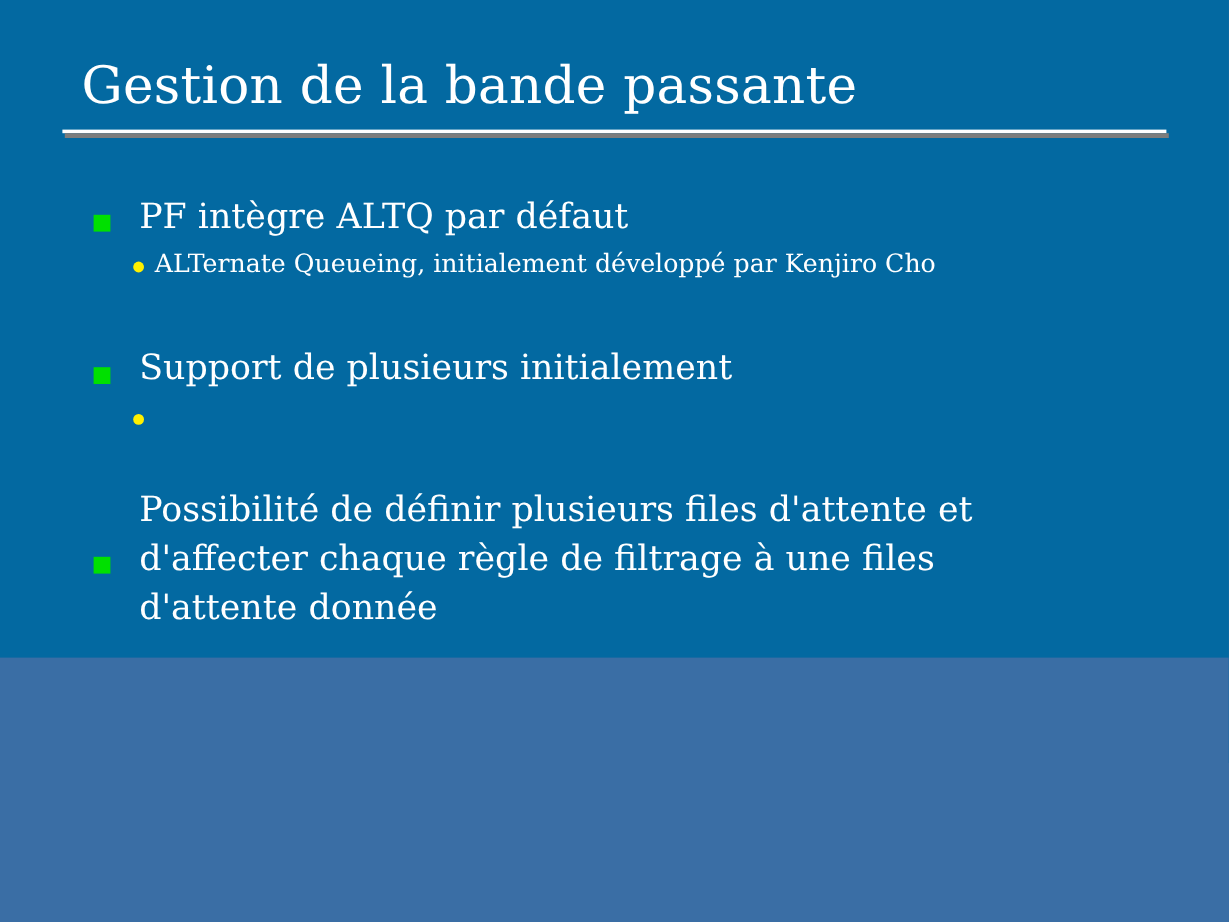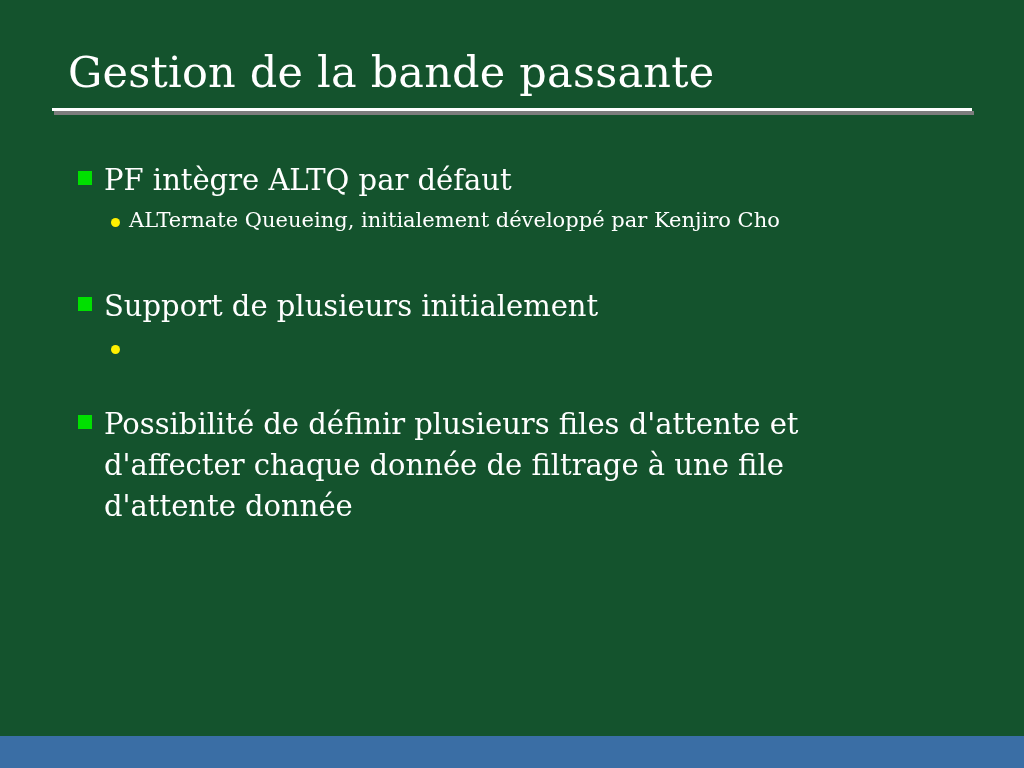--- a/index.html
+++ b/index.html
@@ -10,22 +10,22 @@
     width: 1024px;
     height: 768px;
     overflow: hidden;
     background: #3a6ea5;
     font-family: "DejaVu Serif", "Liberation Serif", serif;
   }
 
   .slide {
     position: relative;
     width: 1024px;
-    height: 736px;
-    background: #14532d;
+    height: 548px;
+    background: #0369a1;
     box-sizing: border-box;
   }
 
   
   .title-block {
     position: absolute;
     left: 52px;
     top: 48px;
     width: 922px;
   }
@@ -69,22 +69,23 @@
     position: relative;
   }
   .group.g1 { margin-top: 0px; }
   .group.g2 { margin-top: 52px; }
   .group.g3 { margin-top: 50px; }
 
   
   .l1 {
     position: relative;
     display: flex;
-    align-items: flex-start;
+    align-items: center;
     padding-left: 0px;
+    gap: 12px;
   }
   .l1 .marker {
     flex: 0 0 auto;
     width: 14px;
     height: 14px;
     background: #00e000;
     margin-top: 11px;
     margin-right: 12px;
   }
   .l1 .text {
@@ -150,18 +151,18 @@
         <span class="text">Support de plusieurs initialement</span>
       </div>
       <div class="l2">
         <span class="marker-dot"></span>
       </div>
     </div>
 
     <div class="group g3">
       <div class="l1">
         <span class="marker"></span>
-        <span class="text">Possibilité de définir plusieurs files d'attente et d'affecter chaque donnée de filtrage à une file d'attente donnée</span>
+        <span class="text">Possibilité de définir plusieurs files d'attente et d'affecter chaque règle de filtrage à une files d'attente donnée</span>
       </div>
     </div>
 
   </div>
 </div>
 
 </body></html>

